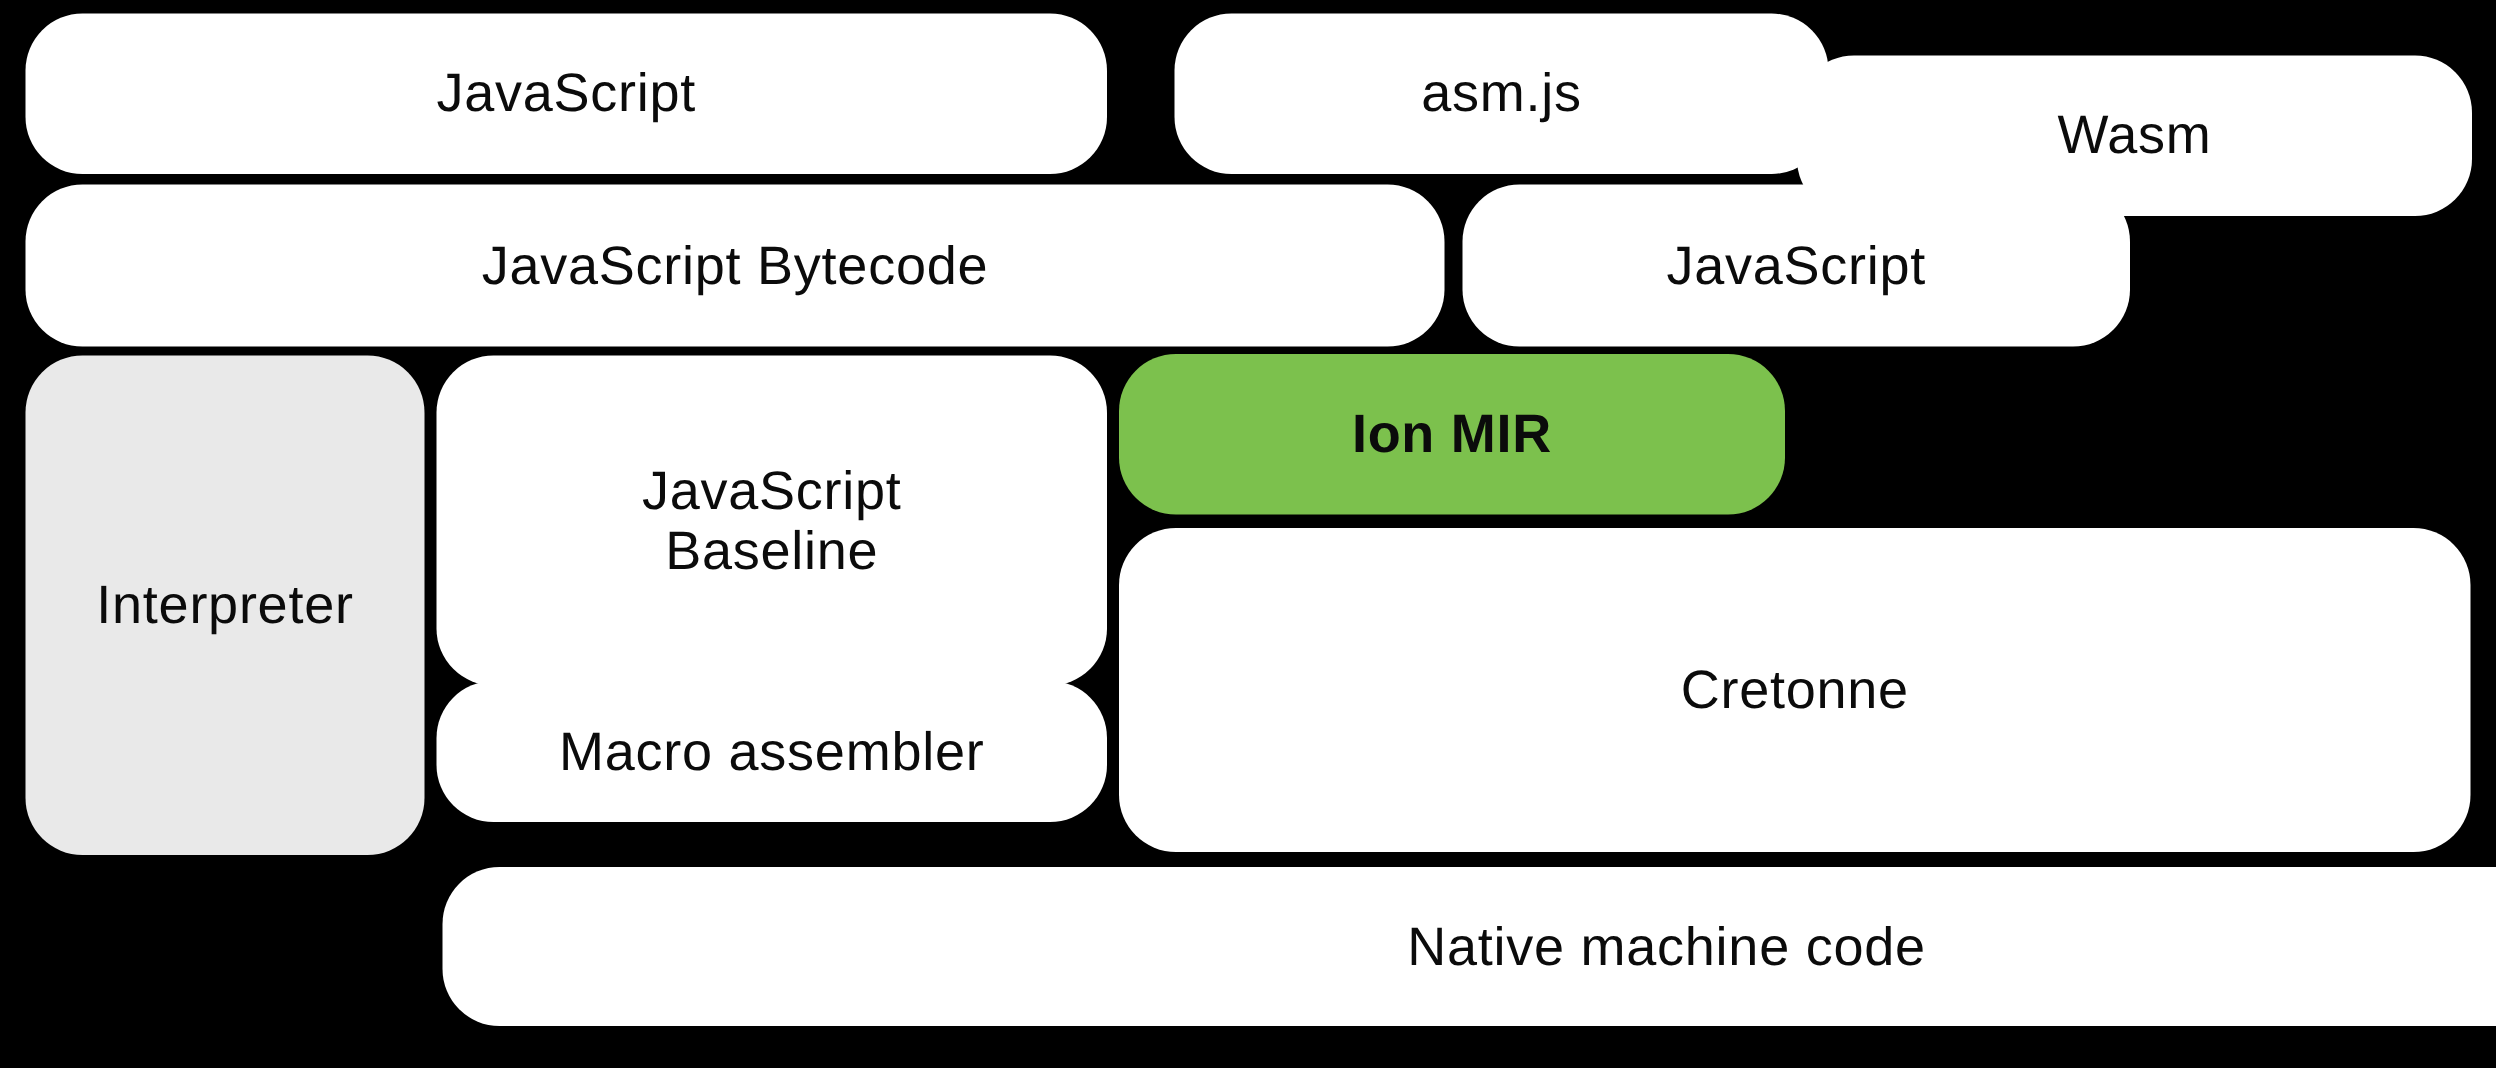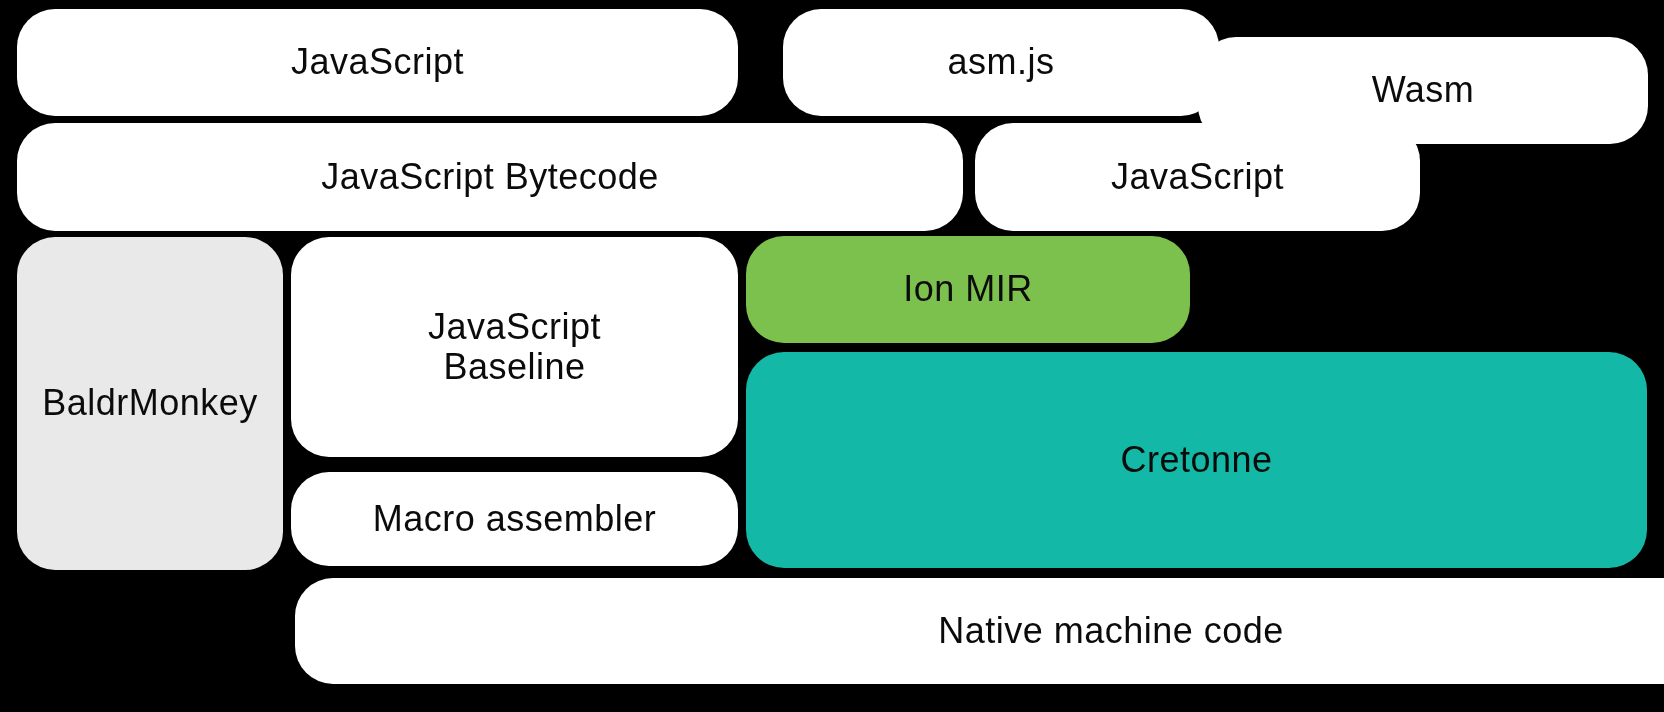--- a/index.html
+++ b/index.html
@@ -45,31 +45,31 @@
     <div class="block" style="left: 1198px; top: 9px; width: 450px; height: 107px; background: rgb(255, 255, 255); margin-top: 28px;">
       <span class="label" style="color: rgb(11, 11, 11);">Wasm</span>
     </div>
     <div class="block" style="left: 17px; top: 123px; width: 946px; height: 108px; background: rgb(255, 255, 255);">
       <span class="label" style="color: rgb(11, 11, 11);">JavaScript Bytecode</span>
     </div>
     <div class="block" style="left: 975px; top: 123px; width: 445px; height: 108px; background: rgb(255, 255, 255);">
       <span class="label" style="color: rgb(11, 11, 11);">JavaScript</span>
     </div>
     <div class="block" style="left: 17px; top: 237px; width: 266px; height: 333px; background: rgb(233, 233, 233);">
-      <span class="label" style="color: rgb(11, 11, 11);">BaldrMonkey</span>
+      <span class="label" style="color: rgb(11, 11, 11);">Interpreter</span>
     </div>
     <div class="block" style="left: 291px; top: 237px; width: 447px; height: 220px; background: rgb(255, 255, 255);">
       <span class="label" style="color: rgb(11, 11, 11);">JavaScript
 Baseline</span>
     </div>
-    <div class="block" style="left: 746px; top: 236px; width: 444px; height: 107px; background: rgb(124, 193, 77);">
+    <div class="block" style="left: 746px; top: 236px; width: 444px; height: 107px; background: rgb(124, 193, 77); font-weight: bold;">
       <span class="label" style="color: rgb(11, 11, 11);">Ion MIR</span>
     </div>
-    <div class="block" style="left: 746px; top: 352px; width: 901px; height: 216px; background: #14b8a6;">
+    <div class="block" style="left: 746px; top: 352px; width: 901px; height: 216px; background: #ffffff;">
       <span class="label" style="color: rgb(11, 11, 11);">Cretonne</span>
     </div>
-    <div class="block" style="left: 291px; top: 472px; width: 447px; height: 94px; background: rgb(255, 255, 255);">
+    <div class="block" style="left: 291px; top: 454px; width: 447px; height: 94px; background: rgb(255, 255, 255);">
       <span class="label" style="color: rgb(11, 11, 11);">Macro assembler</span>
     </div>
     <div class="block" style="left: 295px; top: 578px; width: 1632px; height: 106px; background: rgb(255, 255, 255);">
       <span class="label" style="color: rgb(11, 11, 11);">Native machine code</span>
     </div>
   </div>
 
 </body></html>

